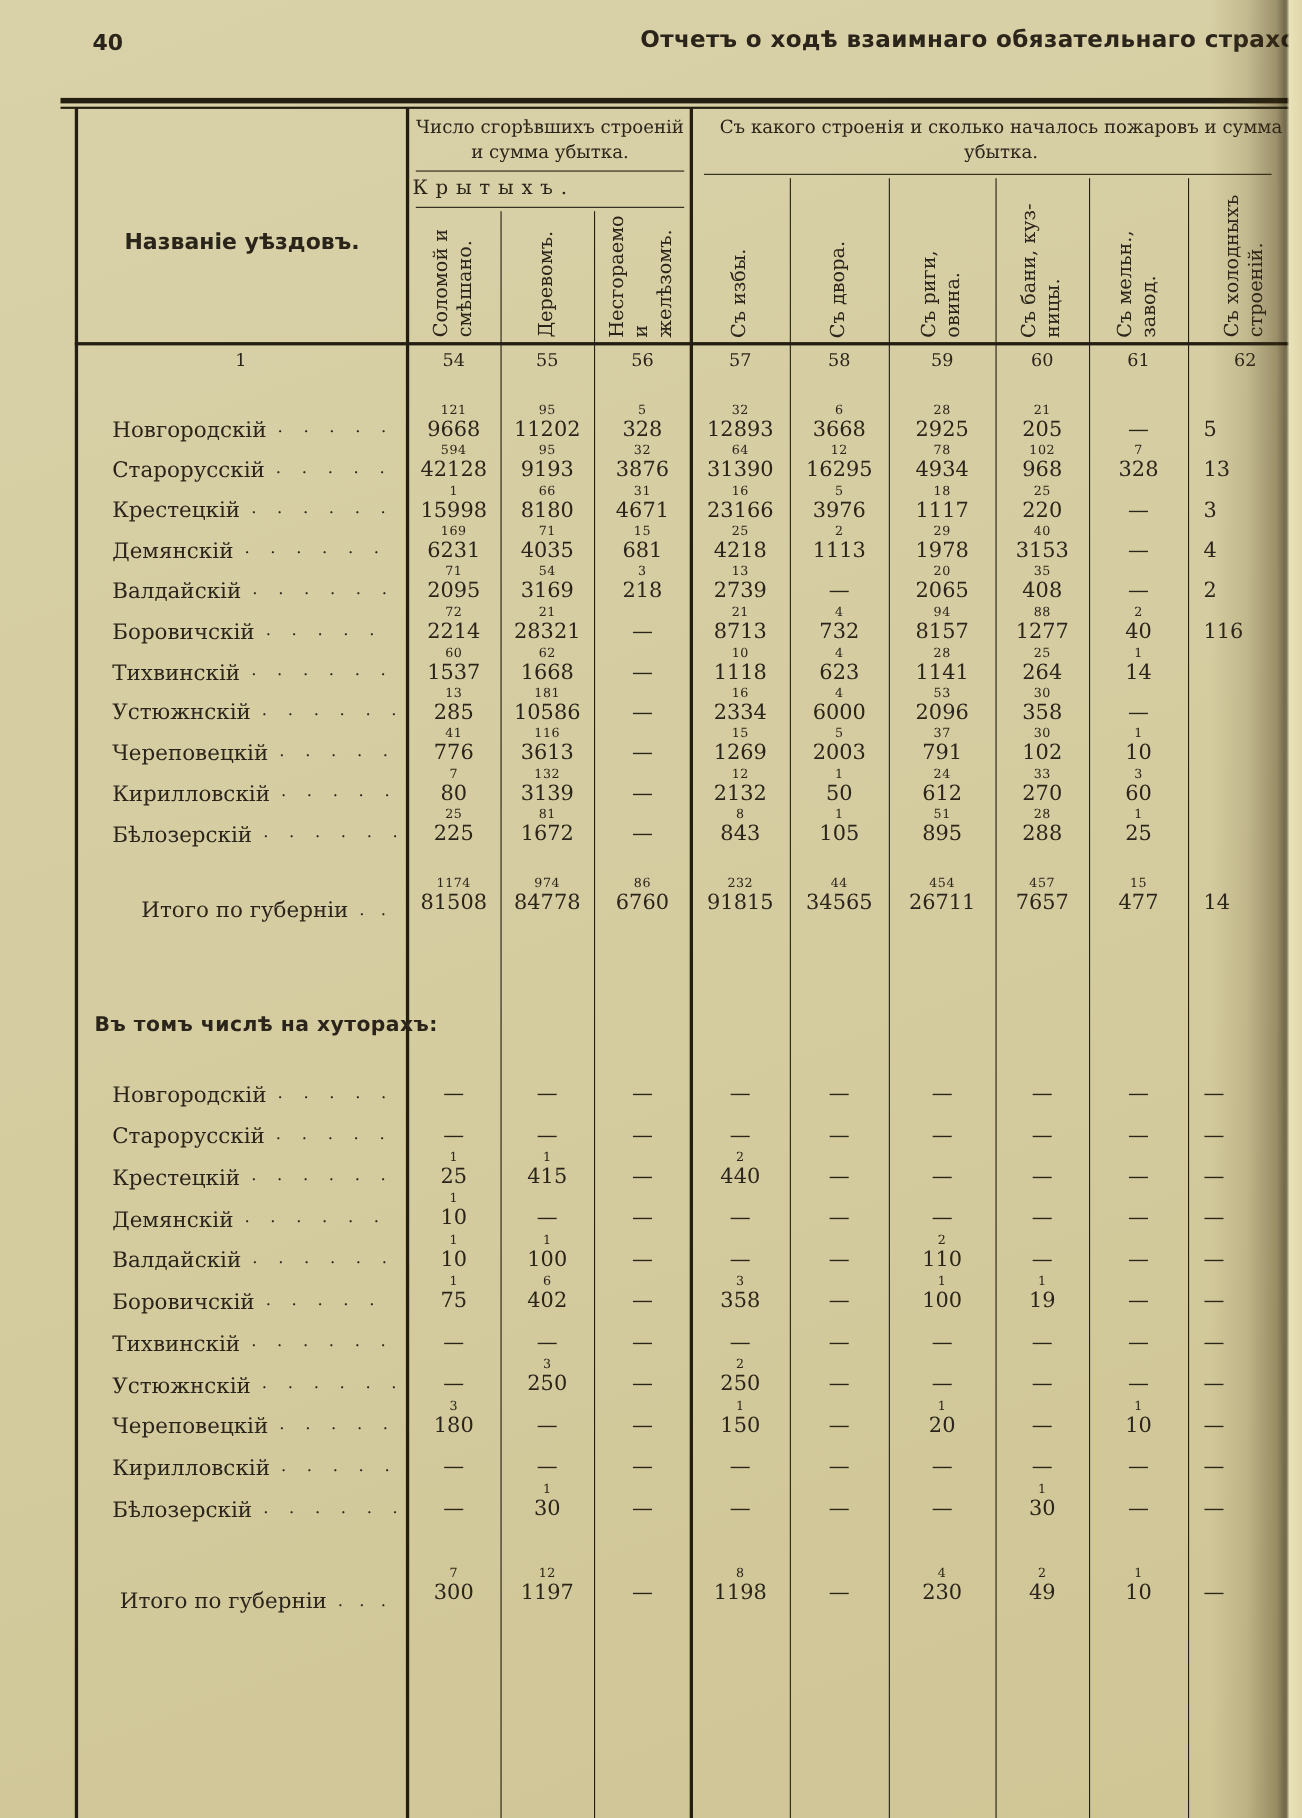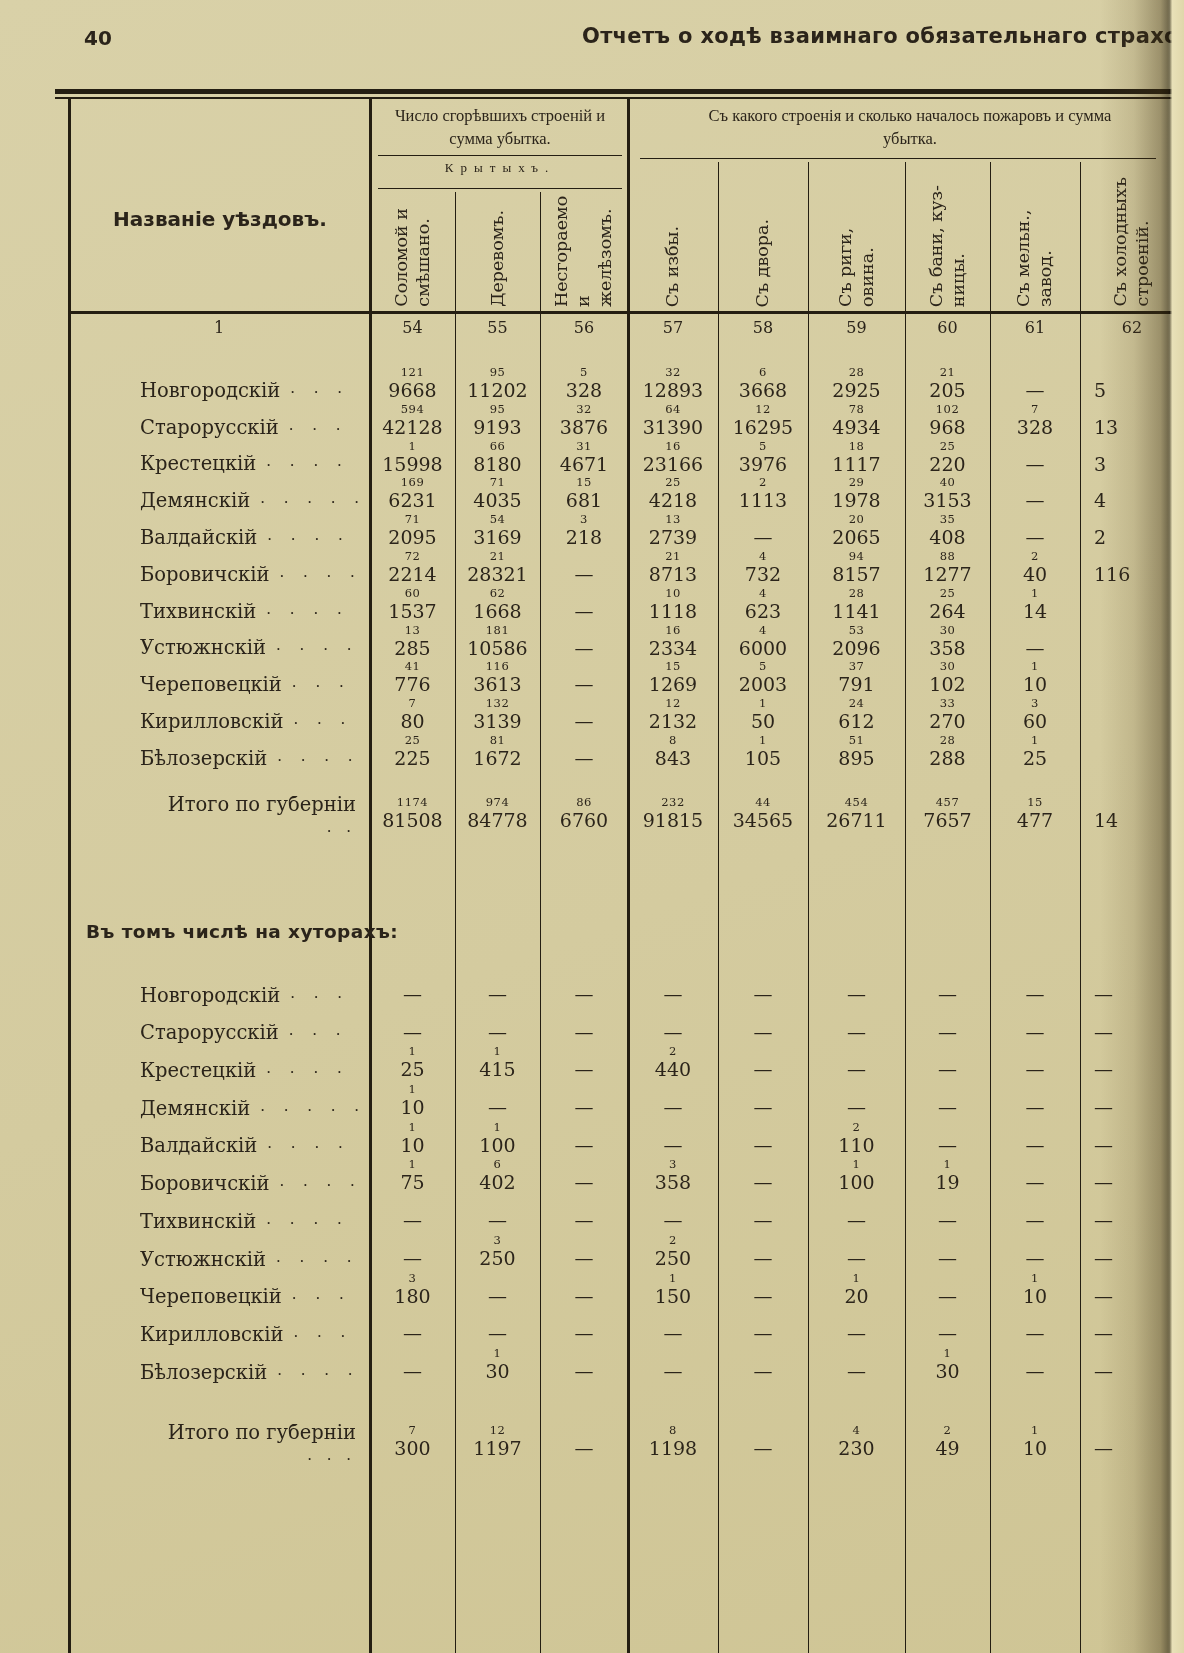--- a/index.html
+++ b/index.html
@@ -2,49 +2,49 @@
 <html><head>
 <meta charset="utf-8">
 <style>
   html,body{margin:0;padding:0;}
   .page{
     position:relative; width:1184px; height:1653px; overflow:hidden;
     background:linear-gradient(160deg,#d9d1a8 0%,#d4cb9f 55%,#cfc595 100%);
     font-family:"DejaVu Serif",serif; color:#2b241a;
   }
   .ln{position:absolute; background:#241e12; z-index:2;}
-  .txt{position:absolute; z-index:3;font-family:Liberation Serif, serif;}
+  .txt{position:absolute; z-index:3;}
   #page-num{left:84px; top:26px; font:700 20px "DejaVu Sans",sans-serif;}
   #page-title{left:582px; top:24px; width:602px; overflow:hidden; white-space:nowrap;
     font:700 21px "DejaVu Sans",sans-serif; letter-spacing:.3px;}
   #name-header{left:70px; top:207px; width:300px; text-align:center;
     font:700 20px "DejaVu Sans",sans-serif;}
   #g1-title{left:375px; top:104px; width:250px; text-align:center; font-size:16.5px; line-height:1.4;}
-  #g1-sub{left:375px; top:160px; width:250px; text-align:center; font-size:13px; letter-spacing:7px;}
+  #g1-sub{left:375px; top:160px; width:250px; font-size:18px; letter-spacing:7px;}
   #g2-title{left:636px; top:104px; width:548px; text-align:center; font-size:16.5px; line-height:1.4; white-space:pre-line;}
   .vcell{position:absolute; z-index:3;}
   .vtext{position:absolute; bottom:2px; left:50%;
     writing-mode:vertical-rl; transform:translateX(-50%) rotate(180deg);
     font-size:17.5px; line-height:1.25; white-space:pre-line; text-align:left;}
   #colnums{position:absolute; left:68px; top:316px; width:1116px; display:grid;
     grid-template-columns:302px 85px 85px 88px 90px 90px 97px 85px 90px 104px; z-index:3;}
   .cnum{text-align:center; font-size:16px; padding-top:2px;}
   .rows{position:absolute; left:68px; width:1116px; z-index:3;}
   #rows1{top:366px;} #rows2{top:970px;}
   #total1{top:796px;} #total2{top:1424px;}
   .trow{display:grid; grid-template-columns:302px 85px 85px 88px 90px 90px 97px 85px 90px 104px;}
   #rows1 .trow{height:36.8px;} #rows2 .trow{height:37.7px;}
   .totalrow .trow{height:44px;}
   .cell{text-align:center;}
   .sup{display:block; height:13px; font-size:11.5px; line-height:13px; letter-spacing:.5px;}
   .val{display:block; font-size:19px; line-height:22px;}
   .c62 .val,.c62 .sup{text-align:left; padding-left:14px;}
-  .lcell{display:flex; align-items:flex-end; padding:0 6px 1px 34px; font-size:19.5px; line-height:23px; overflow:hidden;margin-left:38px;}
+  .lcell{display:flex; align-items:flex-end; padding:0 6px 1px 34px; font-size:19.5px; line-height:23px; overflow:hidden;}
   .dots{flex:1; overflow:hidden; white-space:nowrap; margin:0 4px 2px 10px; letter-spacing:7px; font-size:15px;}
-  .tlabel{justify-content:flex-end; padding-right:14px;flex-direction:column;}
+  .tlabel{justify-content:flex-end; padding-right:14px;}
   .tdots{margin-left:10px; letter-spacing:5px; font-size:15px;}
   #sec2-heading{left:86px; top:921px; font:700 18.5px "DejaVu Sans",sans-serif; letter-spacing:.4px;}
   #edge-shadow{position:absolute; right:0; top:0; width:84px; height:100%; z-index:10;
     background:linear-gradient(to right, rgba(80,62,24,0) 0%, rgba(80,62,24,.14) 40%,
       rgba(60,45,15,.38) 72%, rgba(35,26,8,.55) 81%, rgba(20,14,4,.45) 83%,
       #e9e1b8 86%, #e0d7ab 100%);}
 </style>
 </head>
 <body>
 

